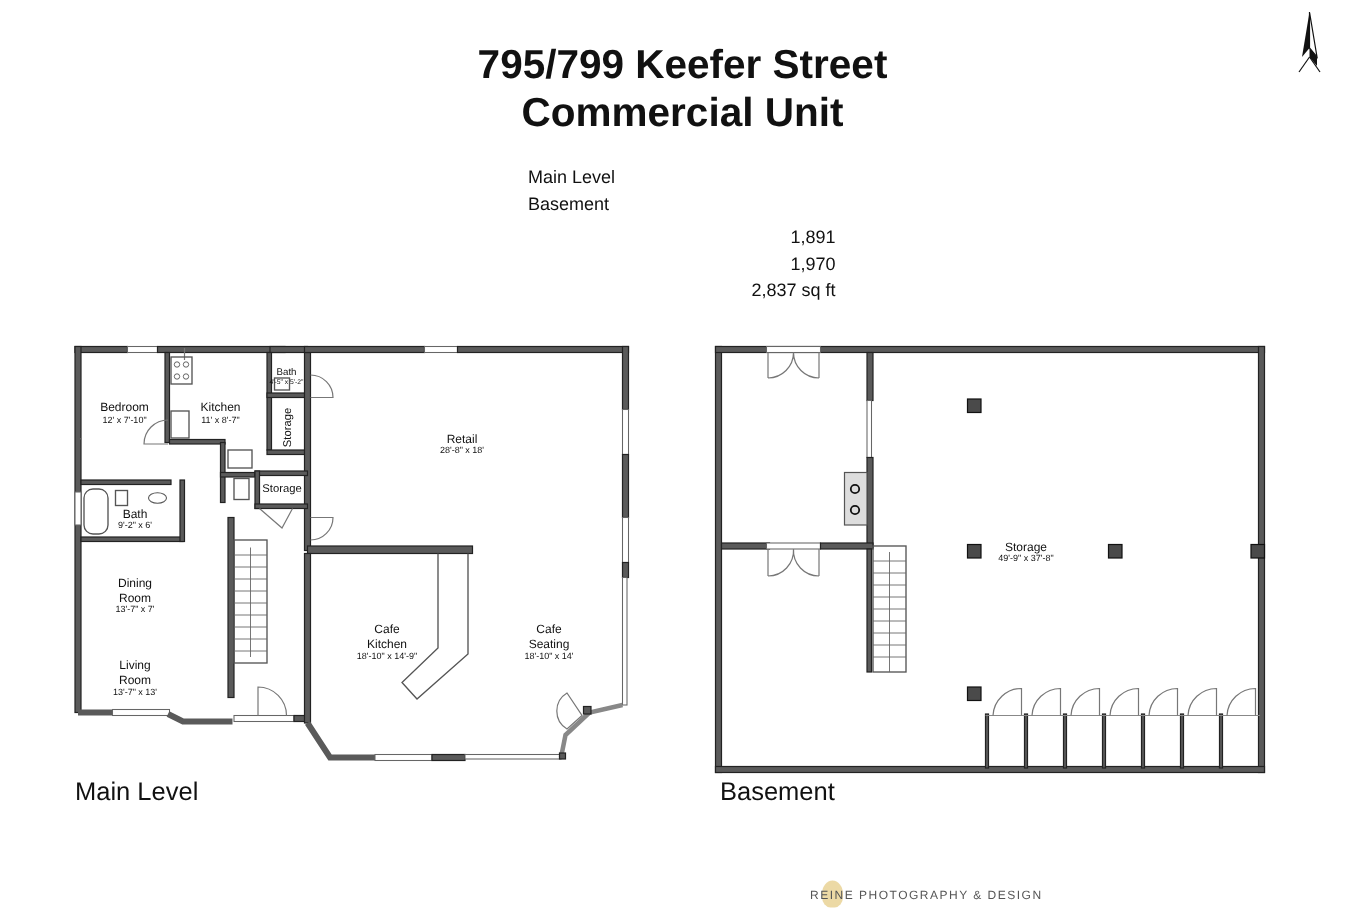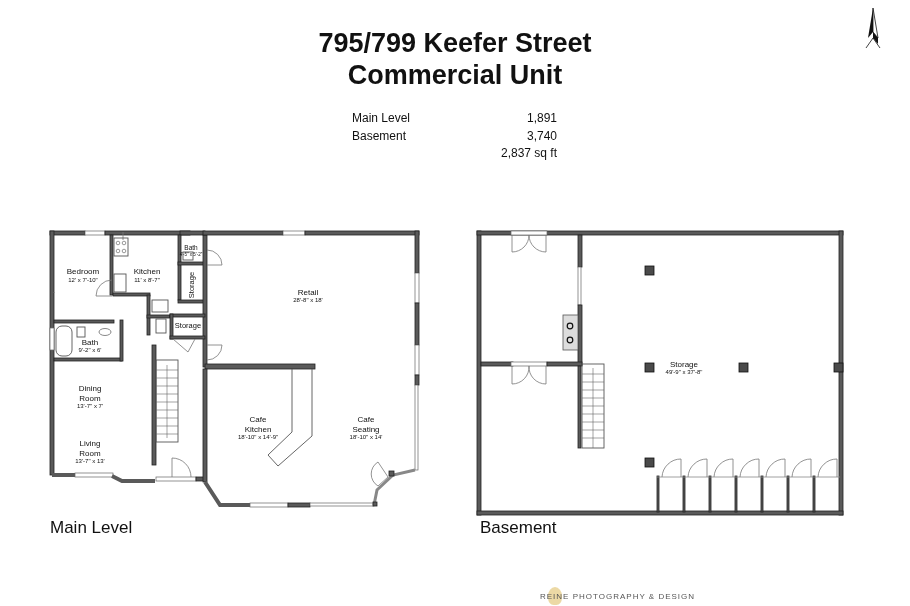--- a/index.html
+++ b/index.html
@@ -3,21 +3,21 @@
 <meta charset="utf-8">
 <style>
   html, body { margin:0; padding:0; background:#ffffff; }
   body { width:910px; height:606px; position:relative; overflow:hidden;
          font-family:"Liberation Sans", sans-serif; color:#111; }
   .title { position:absolute; left:0; width:910px; text-align:center; font-size:27px; line-height:32px; color:#111;font-weight:bold; }
   #t1 { top:27px; }
   #t2 { top:59px; }
   .area-row { position:absolute; font-size:12px; color:#111; }
   .area-label { left:352px; }
-  .area-val { left:440px; width:117px; text-align:right; }
+  .area-val { left:440px; width:117px; text-align:right;margin-top:40px; }
   .level-label { position:absolute; top:518px; font-size:17px; color:#111; }
   svg.plan { position:absolute; left:0; top:0; }
   .wall { fill:#5a5a5a; stroke:#222; stroke-width:0.8; }
   .thin { fill:none; stroke:#555; stroke-width:0.9; }
   .door { fill:none; stroke:#777; stroke-width:0.8; }
   .win { fill:#fff; stroke:#666; stroke-width:0.7; }
   .rm { font-family:"Liberation Sans", sans-serif; font-size:8px; fill:#111; text-anchor:middle; }
   .dim { font-family:"Liberation Sans", sans-serif; font-size:6px; fill:#111; text-anchor:middle; }
   .post { fill:#4a4a4a; stroke:#111; stroke-width:0.8; }
   .footer { position:absolute; left:540px; top:592px; font-size:8px; letter-spacing:1px; color:#555; }
@@ -26,21 +26,21 @@
 </head>
 <body>
 
 <div id="t1" class="title">795/799 Keefer Street</div>
 <div id="t2" class="title">Commercial Unit</div>
 
 <div>
   <div class="area-row area-label" style="top:111px">Main Level</div>
   <div class="area-row area-val" style="top:111px">1,891</div>
   <div class="area-row area-label" style="top:129px">Basement</div>
-  <div class="area-row area-val" style="top:129px">3,740</div>
+  <div class="area-row area-val" style="top:129px">1,970</div>
   <div class="area-row area-val" style="top:146px">2,837 sq ft</div>
 </div>
 
 <svg class="plan" width="910" height="606" viewBox="0 0 910 606">
 
   <g>
     <polygon points="873,8 868,38 873,32" fill="#111"></polygon>
     <polygon points="873,8 878,38 873,32" fill="#fff" stroke="#111" stroke-width="0.8"></polygon>
     <polygon points="873,32 878,38 878,44 873,38" fill="#111"></polygon>
     <line x1="866" y1="48" x2="873" y2="38" stroke="#111" stroke-width="0.8"></line>

